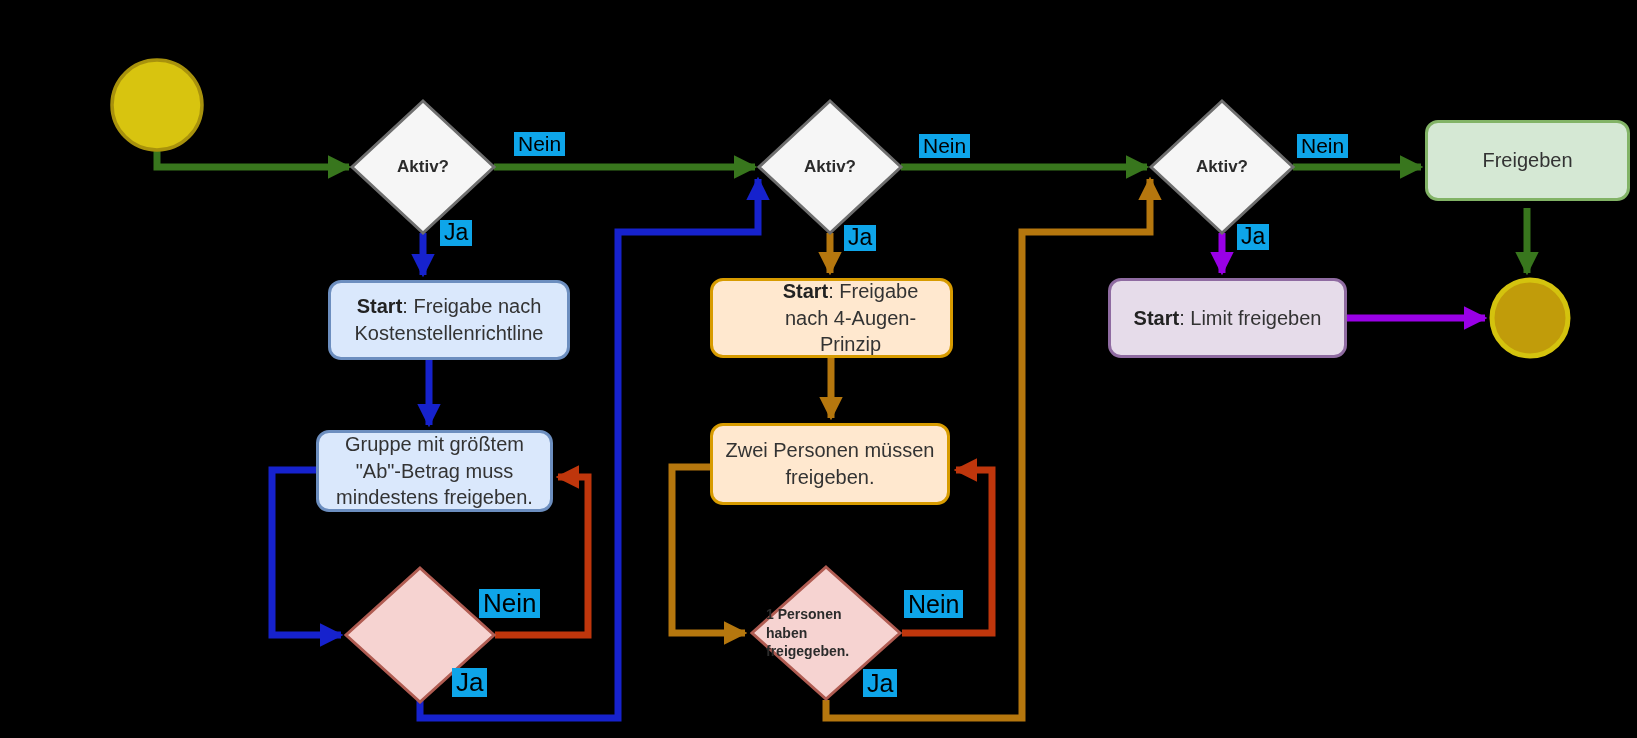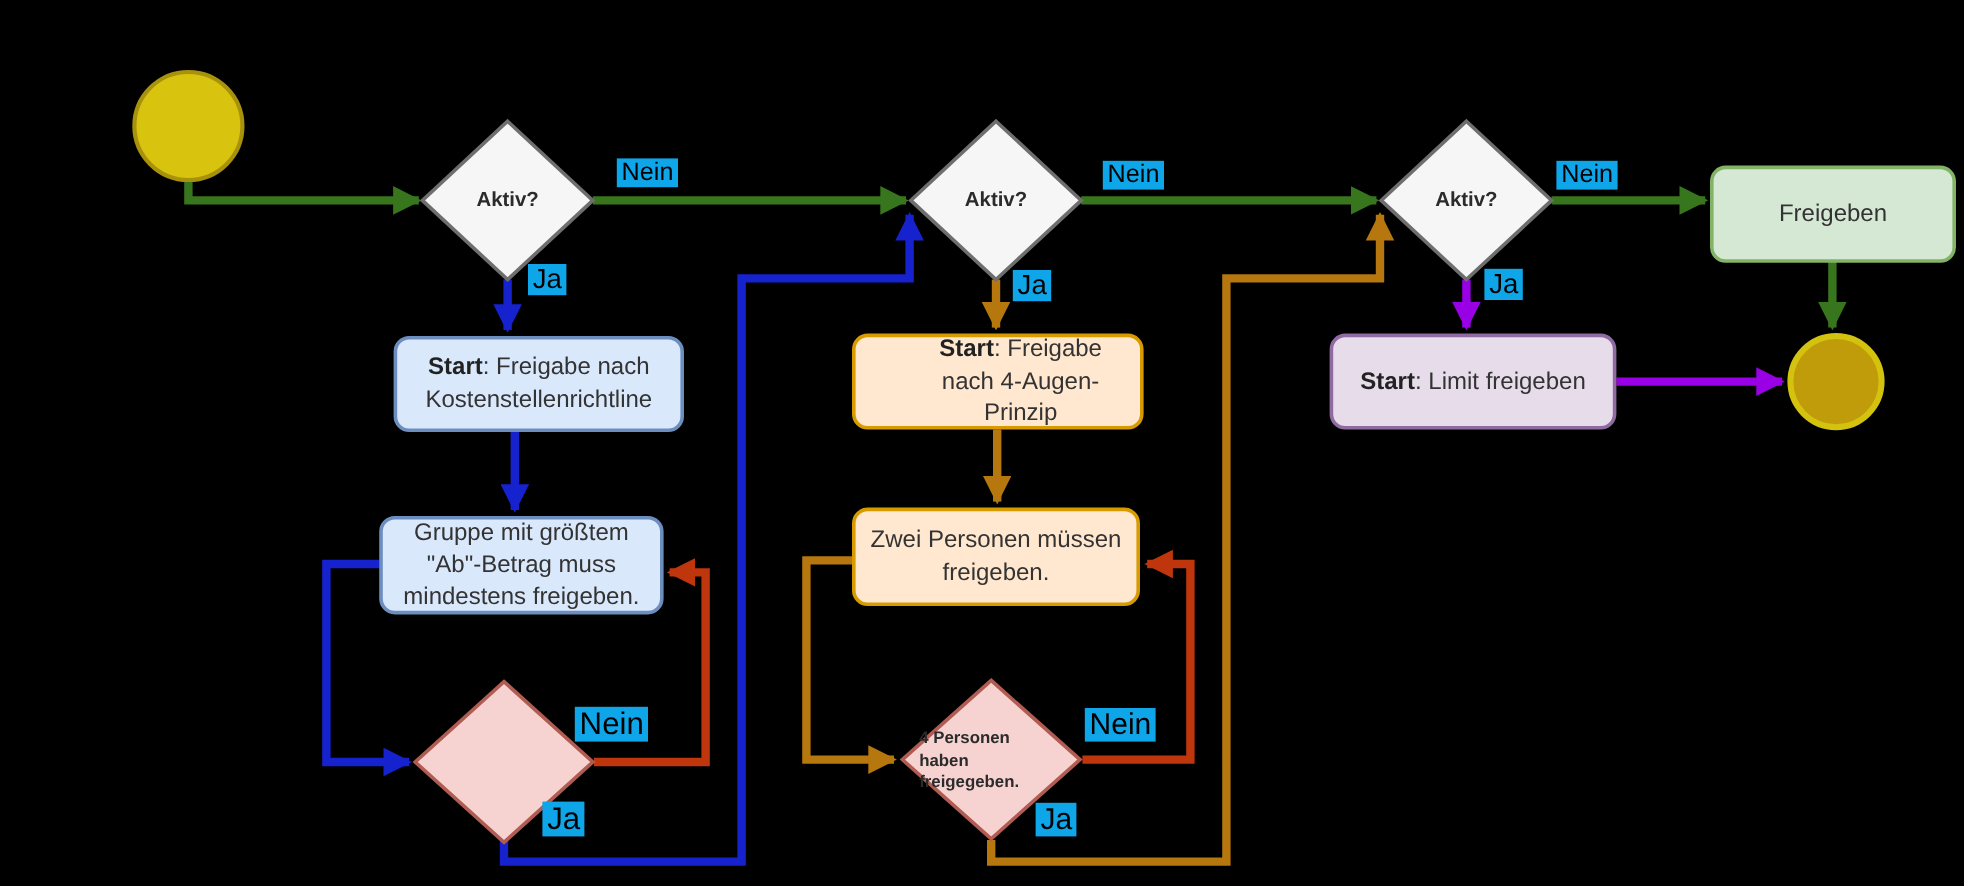--- a/index.html
+++ b/index.html
@@ -98,28 +98,28 @@
   </div>
 
   <div class="node rbox box-orange" style="left:710px; top:423px; width:240px; height:82px;">
     <div>Zwei Personen müssen freigeben.</div>
   </div>
 
   <div class="node rbox box-purple" style="left:1108px; top:278px; width:239px; height:80px;">
     <div><span class="b">Start</span><span>: Limit freigeben</span></div>
   </div>
 
-  <div class="node rbox box-green" style="left:1425px; top:138px; width:205px; height:81px;">
+  <div class="node rbox box-green" style="left:1425px; top:120px; width:205px; height:81px;">
     <div>Freigeben</div>
   </div>
 
   <div class="dlabel aktiv" style="left:353px; top:152px; width:140px; height:30px;">Aktiv?</div>
   <div class="dlabel aktiv" style="left:760px; top:152px; width:140px; height:30px;">Aktiv?</div>
   <div class="dlabel aktiv" style="left:1152px; top:152px; width:140px; height:30px;">Aktiv?</div>
-  <div class="dlabel pink" style="left:766px; top:603px; width:120px; height:60px;">4 Personen haben freigegeben.</div>
+  <div class="dlabel pink" style="left:766px; top:603px; width:120px; height:60px;">1 Personen haben freigegeben.</div>
 
   <div class="elabel" style="left:514px; top:132px; font-size:21px;">Nein</div>
   <div class="elabel" style="left:919px; top:134px; font-size:21px;">Nein</div>
   <div class="elabel" style="left:1297px; top:134px; font-size:21px;">Nein</div>
   <div class="elabel" style="left:440px; top:220px; font-size:23px;">Ja</div>
   <div class="elabel" style="left:844px; top:225px; font-size:23px;">Ja</div>
   <div class="elabel" style="left:1237px; top:224px; font-size:23px;">Ja</div>
   <div class="elabel" style="left:479px; top:589px; font-size:26px;">Nein</div>
   <div class="elabel" style="left:452px; top:668px; font-size:26px;">Ja</div>
   <div class="elabel" style="left:904px; top:590px; font-size:25px;">Nein</div>

